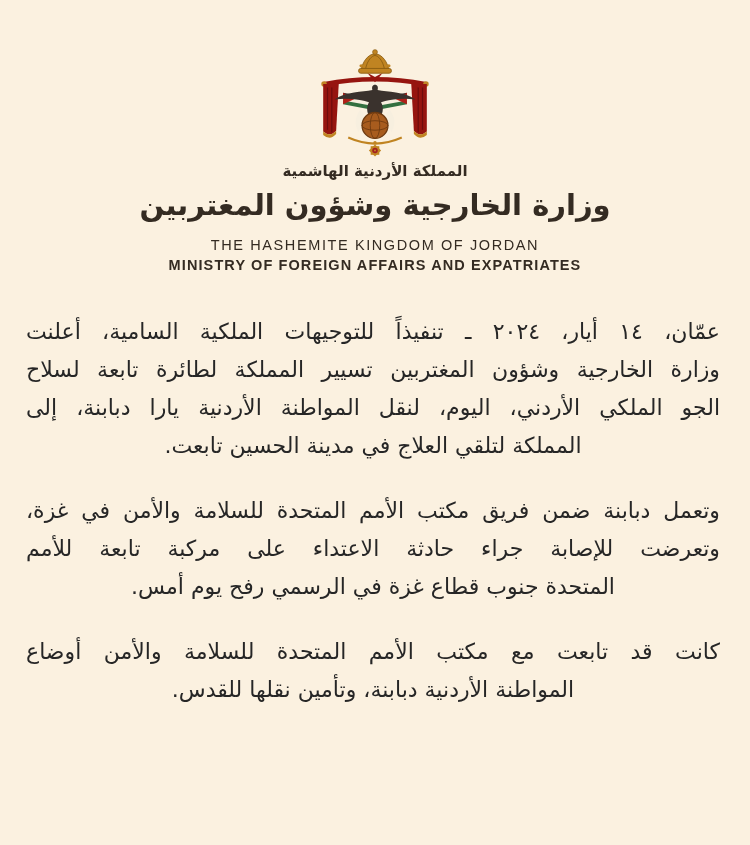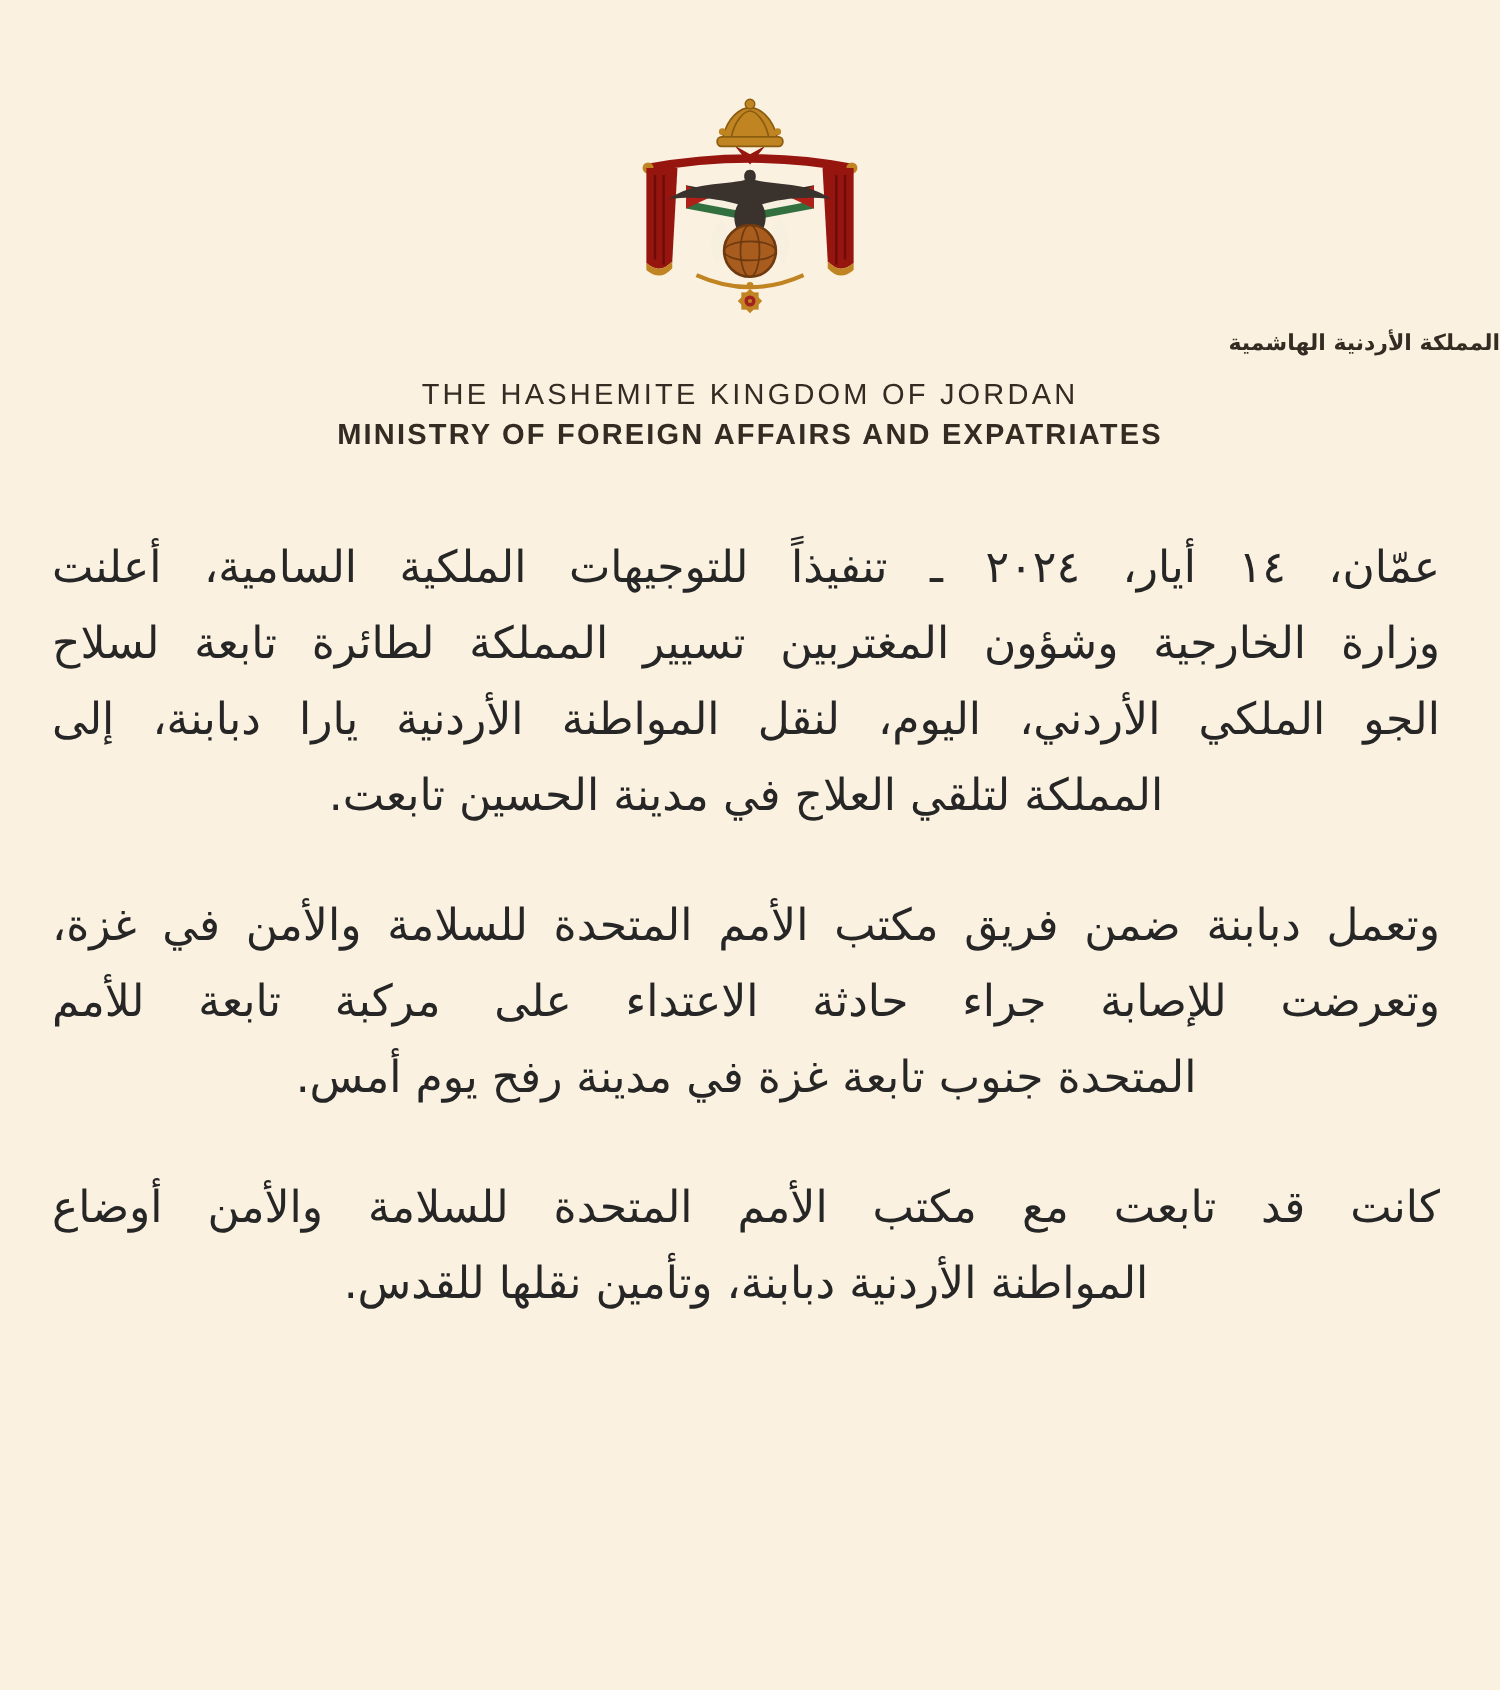--- a/index.html
+++ b/index.html
@@ -8,26 +8,25 @@
     width: 750px;
     height: 845px;
     background: var(--bg, #fbf1e0);
     overflow: hidden;
     font-family: "DejaVu Sans", sans-serif;
   }
   .letterhead { text-align: center; padding-top: 46px; }
   .emblem-wrap { line-height: 0; }
   .kingdom-ar {
     direction: rtl;
-    font-size: 11px;
+    font-size: 15px;
     font-weight: 700;
     line-height: 19px;
     color: var(--heading-ink, #342b22);
     margin-top: 2px;
-    text-align: right;
   }
   .ministry-ar {
     direction: rtl;
     font-size: 29px;
     font-weight: 700;
     line-height: 46px;
     color: var(--heading-ink, #342b22);
     margin-top: 1px;
   }
   .kingdom-en {
@@ -130,37 +129,38 @@
           <rect x="70" y="116" width="10" height="10" fill="var(--crown-gold)"></rect>
           <rect x="70" y="116" width="10" height="10" fill="var(--crown-gold)" transform="rotate(45 75 121)"></rect>
           <circle cx="75" cy="121" r="3.2" fill="var(--medal-red)"></circle>
           <circle cx="75" cy="121" r="1.2" fill="var(--crown-gold)"></circle>
         </g>
       </svg>
     </div>
 
     <div class="kingdom-ar" dir="rtl">المملكة الأردنية الهاشمية</div>
 
+    <div class="ministry-ar" dir="rtl">وزارة الخارجية وشؤون المغتربين</div>
 
     <div class="kingdom-en">THE HASHEMITE KINGDOM OF JORDAN</div>
 
     <div class="ministry-en">MINISTRY OF FOREIGN AFFAIRS AND EXPATRIATES</div>
   </header>
 
   <main class="statement" id="statement-body" dir="rtl">
       <div class="paragraph">
         <div class="line">عمّان، ١٤ أيار، ٢٠٢٤ ـ تنفيذاً للتوجيهات الملكية السامية، أعلنت</div>
         <div class="line">وزارة الخارجية وشؤون المغتربين تسيير المملكة لطائرة تابعة لسلاح</div>
         <div class="line">الجو الملكي الأردني، اليوم، لنقل المواطنة الأردنية يارا دبابنة، إلى</div>
         <div class="line last">المملكة لتلقي العلاج في مدينة الحسين تابعت.</div>
       </div>
       <div class="paragraph">
         <div class="line">وتعمل دبابنة ضمن فريق مكتب الأمم المتحدة للسلامة والأمن في غزة،</div>
         <div class="line">وتعرضت للإصابة جراء حادثة الاعتداء على مركبة تابعة للأمم</div>
-        <div class="line last">المتحدة جنوب تابعة غزة في مدينة رفح يوم أمس.</div>
+        <div class="line last">المتحدة جنوب قطاع غزة في الرسمي رفح يوم أمس.</div>
       </div>
       <div class="paragraph">
         <div class="line">كانت قد تابعت مع مكتب الأمم المتحدة للسلامة والأمن أوضاع</div>
         <div class="line last">المواطنة الأردنية دبابنة، وتأمين نقلها للقدس.</div>
       </div>
     </main>
 
 </div>
 
 </body></html>

